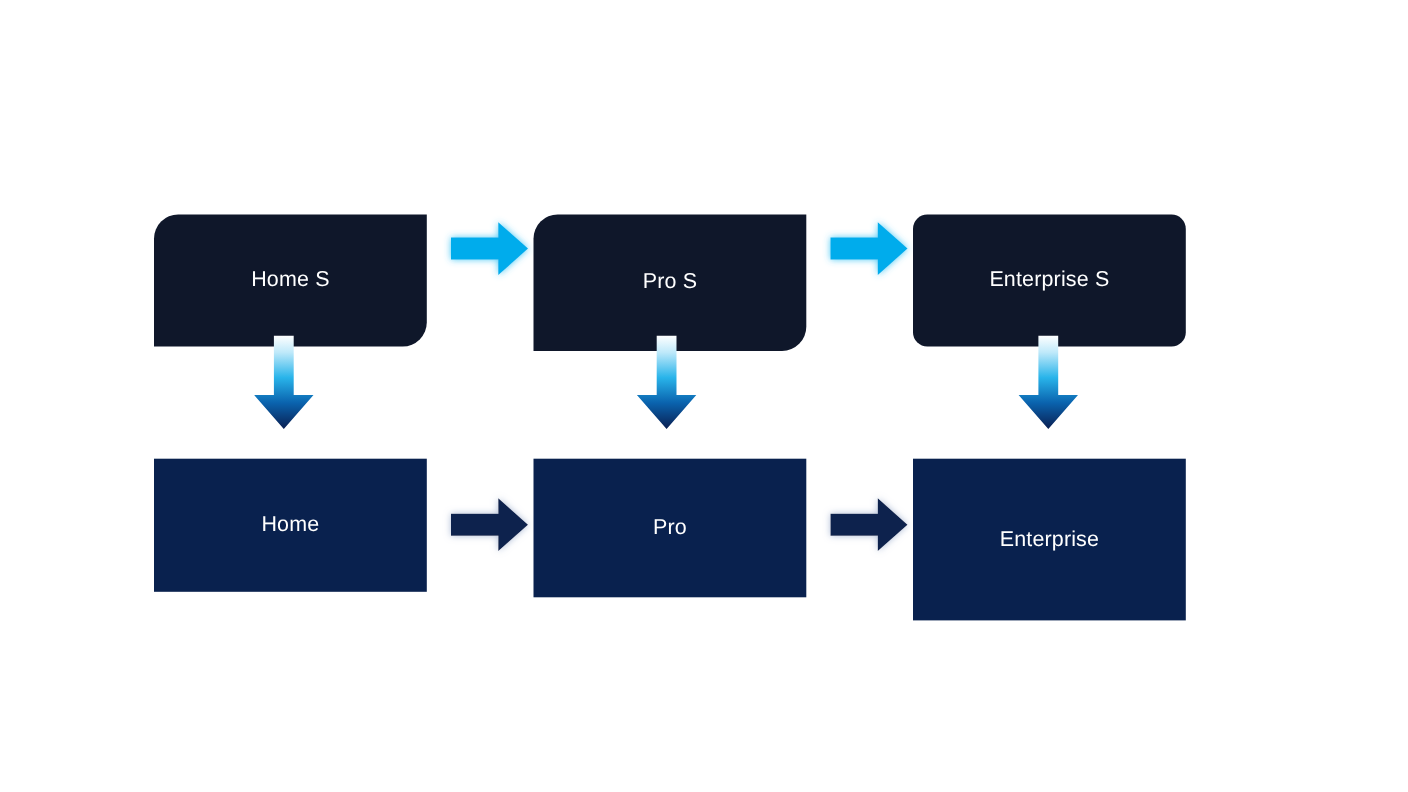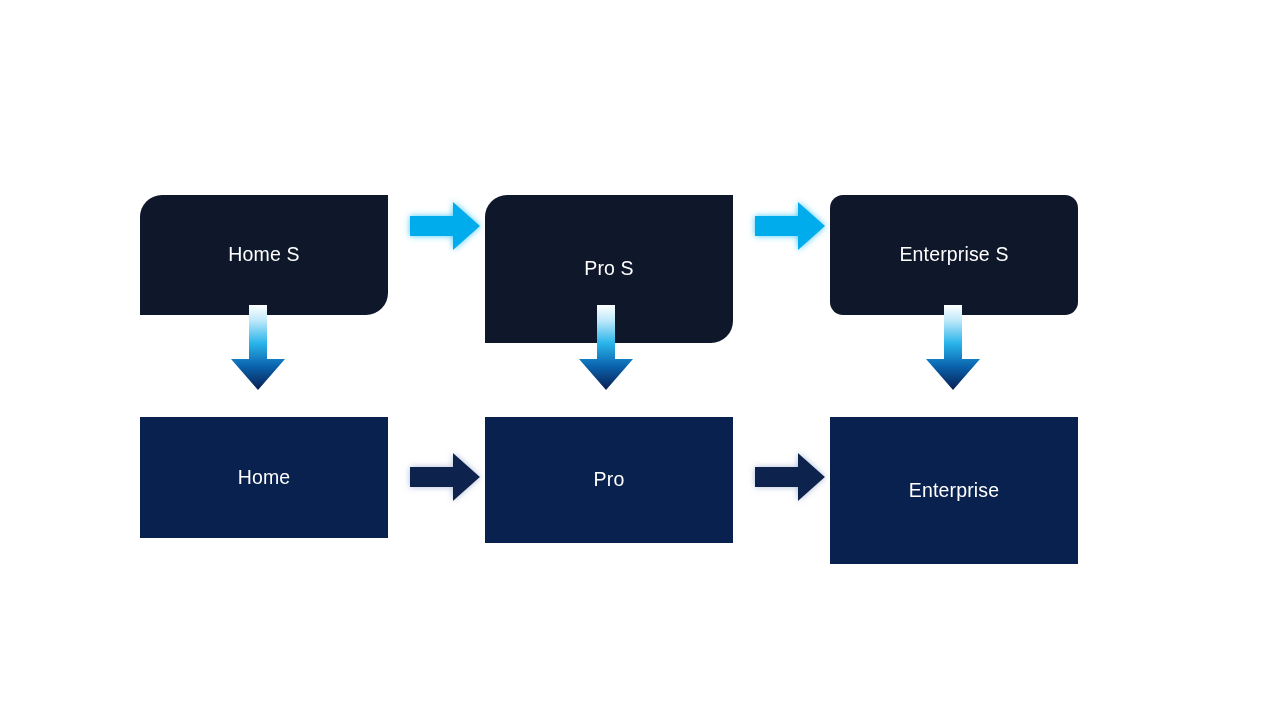--- a/index.html
+++ b/index.html
@@ -63,21 +63,21 @@
 </style>
 </head>
 <body>
 
 <div id="canvas">
 
   <div class="node tier-top" style="left:140px; top:167px; width:248px; height:120px;">
     <span class="node-label">Home S</span>
   </div>
 
-  <div class="node tier-top" style="left:485px; top:167px; width:248px; height:148px;">
+  <div class="node tier-top" style="left:485px; top:167px; width:248px; height:124px;">
     <span class="node-label">Pro S</span>
   </div>
 
   <div class="node tier-top" style="left:830px; top:167px; width:248px; height:120px;border-radius:13px;">
     <span class="node-label">Enterprise S</span>
   </div>
 
   <div class="h-arrow" style="left:410px; top:198px;">
     <svg viewBox="0 0 70 56" xmlns="http://www.w3.org/2000/svg">
       <defs>

